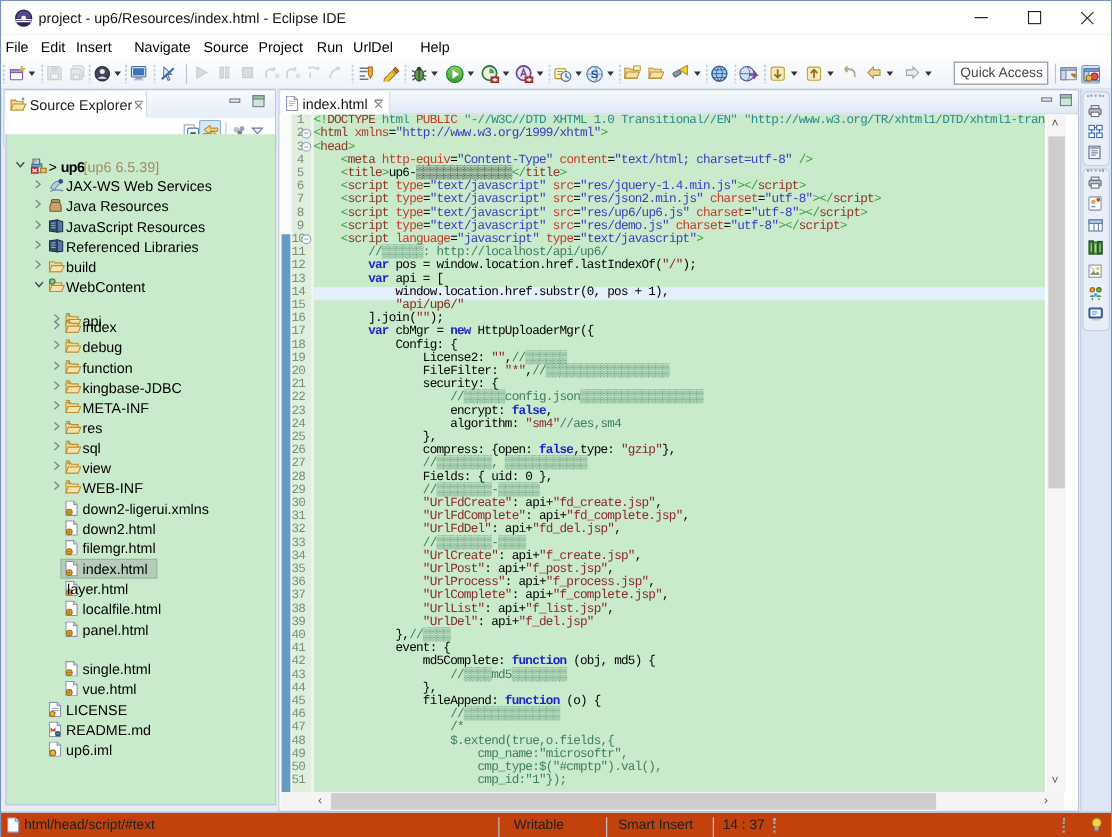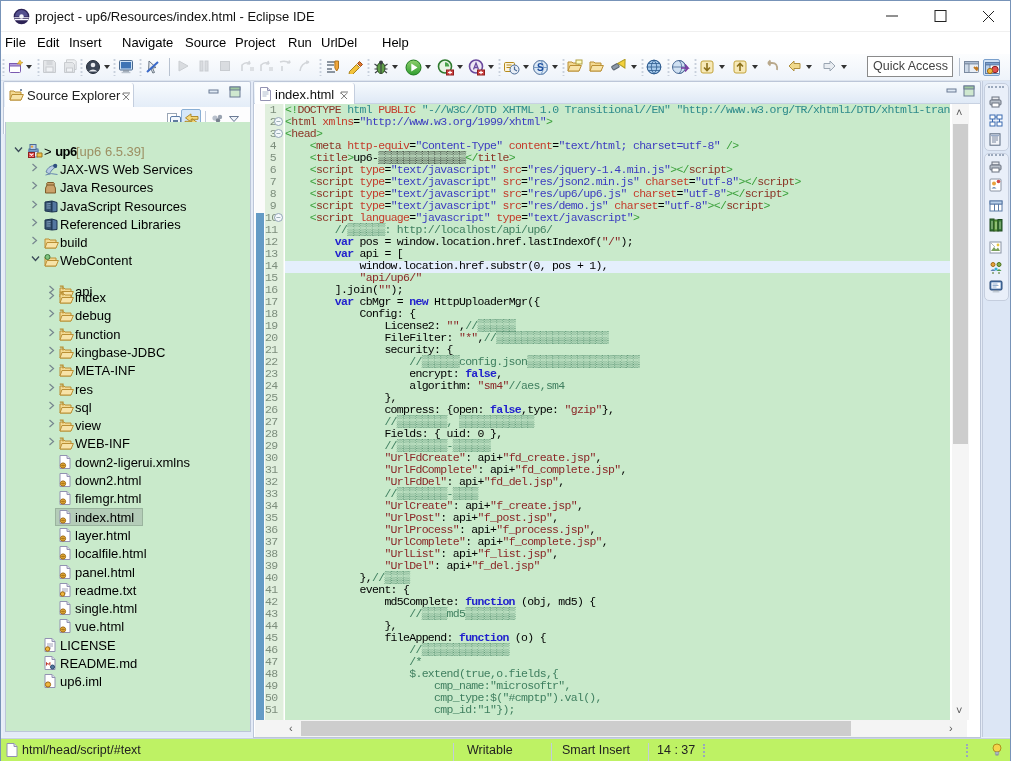--- a/index.html
+++ b/index.html
@@ -62,21 +62,21 @@
 #vthumb{position:absolute;left:1px;top:20px;width:15px;height:320px;background:#cdcdcd}
 #hscroll{position:absolute;left:1px;top:616px;width:712px;height:17px;background:#f4f4f4}
 #hthumb{position:absolute;left:46px;top:1px;width:550px;height:15px;background:#cdcdcd}
 .sarr{position:absolute;font-size:11px;color:#555;font-family:"Liberation Sans"}
 
 #rstrip{position:absolute;left:981px;top:80px;width:28px;height:656px;background:#dce6f5;border-left:1px solid #c2cbdc}
 .rsbox{position:absolute;left:1px;width:25px;background:#e9eff9;border:1px solid #c5cede;border-radius:5px}
 .rsi{position:absolute;left:6px}
 .rsgrip{position:absolute;left:5px;width:16px;height:3px;border-top:2px dotted #9aa8bc}
 
-#status{position:absolute;left:0;top:737px;width:100%;height:24px;background:#bef264;border-top:1px solid #c8d2e4;font-size:12.5px;color:#222}
+#status{position:absolute;left:0;top:737px;width:100%;height:24px;background:#c2410c;border-top:1px solid #c8d2e4;font-size:12.5px;color:#222}
 #status span{position:absolute;top:4px}
 .ssep{position:absolute;top:2px;width:1px;height:20px;background:#c2cbdc}
 </style></head><body>
 <div id="win">
 <div id="title">
  <svg id="elogo" width="17" height="17" viewBox="0 0 17 17">
         <circle cx="8.5" cy="8.5" r="7.8" fill="#2c2255"></circle>
         <path d="M2 8.5 a6.5 6.5 0 0 1 13 0 z" fill="#5b5798" opacity="0.85"></path>
         <path d="M1.2 9.8 h14.6 M1.6 11.6 h13.8" stroke="#f8f8ff" stroke-width="1.1"></path>
         <circle cx="8.5" cy="8.5" r="2.2" fill="#f6f6fb"></circle>
@@ -557,48 +557,39 @@
             </svg></span>
           <span class="tlabel" style="left:69px">index.html</span>
         </div>
 <div class="trow" style="top:403.9px">
           <span class="ticon" style="left:53px"><svg width="12" height="14" viewBox="0 0 12 14">
               <path d="M1 0.5 L8 0.5 L11 3.5 L11 13.5 L1 13.5 Z" fill="#fff" stroke="#9292b2"></path>
               <path d="M8 0.5 L8 3.5 L11 3.5" fill="#dadaea" stroke="#9292b2"></path>
               <circle cx="4" cy="10.5" r="2.6" fill="#f0b73f" stroke="#a06a10"></circle>
               <path d="M2 10.5 h4 M4 8.6 v3.8" stroke="#a06a10" stroke-width="0.7"></path>
             </svg></span>
-          <span class="tlabel" style="left:69px">layer.html</span>
+          <span class="tlabel" style="left:55px">layer.html</span>
         </div>
 <div class="trow" style="top:422.2px">
           <span class="ticon" style="left:53px"><svg width="12" height="14" viewBox="0 0 12 14">
               <path d="M1 0.5 L8 0.5 L11 3.5 L11 13.5 L1 13.5 Z" fill="#fff" stroke="#9292b2"></path>
               <path d="M8 0.5 L8 3.5 L11 3.5" fill="#dadaea" stroke="#9292b2"></path>
               <circle cx="4" cy="10.5" r="2.6" fill="#f0b73f" stroke="#a06a10"></circle>
               <path d="M2 10.5 h4 M4 8.6 v3.8" stroke="#a06a10" stroke-width="0.7"></path>
             </svg></span>
           <span class="tlabel" style="left:69px">localfile.html</span>
         </div>
 <div class="trow" style="top:440.5px">
           <span class="ticon" style="left:53px"><svg width="12" height="14" viewBox="0 0 12 14">
               <path d="M1 0.5 L8 0.5 L11 3.5 L11 13.5 L1 13.5 Z" fill="#fff" stroke="#9292b2"></path>
               <path d="M8 0.5 L8 3.5 L11 3.5" fill="#dadaea" stroke="#9292b2"></path>
               <circle cx="4" cy="10.5" r="2.6" fill="#f0b73f" stroke="#a06a10"></circle>
               <path d="M2 10.5 h4 M4 8.6 v3.8" stroke="#a06a10" stroke-width="0.7"></path>
             </svg></span>
           <span class="tlabel" style="left:69px">panel.html</span>
-        </div>
-<div class="trow" style="top:458.8px">
-          <span class="ticon" style="left:53px"><svg width="12" height="14" viewBox="0 0 12 14">
-              <path d="M1 0.5 L8 0.5 L11 3.5 L11 13.5 L1 13.5 Z" fill="#fff" stroke="#9292b2"></path>
-              <path d="M8 0.5 L8 3.5 L11 3.5" fill="#dadaea" stroke="#9292b2"></path>
-              <path d="M3 6 h6 M3 8 h6 M3 10 h4" stroke="#8a8aa8" stroke-width="0.8"></path>
-              <circle cx="3.6" cy="11" r="2.2" fill="#f0b73f" stroke="#a06a10"></circle>
-            </svg></span>
-          <span class="tlabel" style="left:69px">readme.txt</span>
         </div>
 <div class="trow" style="top:477.1px">
           <span class="ticon" style="left:53px"><svg width="12" height="14" viewBox="0 0 12 14">
               <path d="M1 0.5 L8 0.5 L11 3.5 L11 13.5 L1 13.5 Z" fill="#fff" stroke="#9292b2"></path>
               <path d="M8 0.5 L8 3.5 L11 3.5" fill="#dadaea" stroke="#9292b2"></path>
               <circle cx="4" cy="10.5" r="2.6" fill="#f0b73f" stroke="#a06a10"></circle>
               <path d="M2 10.5 h4 M4 8.6 v3.8" stroke="#a06a10" stroke-width="0.7"></path>
             </svg></span>
           <span class="tlabel" style="left:69px">single.html</span>
         </div>

